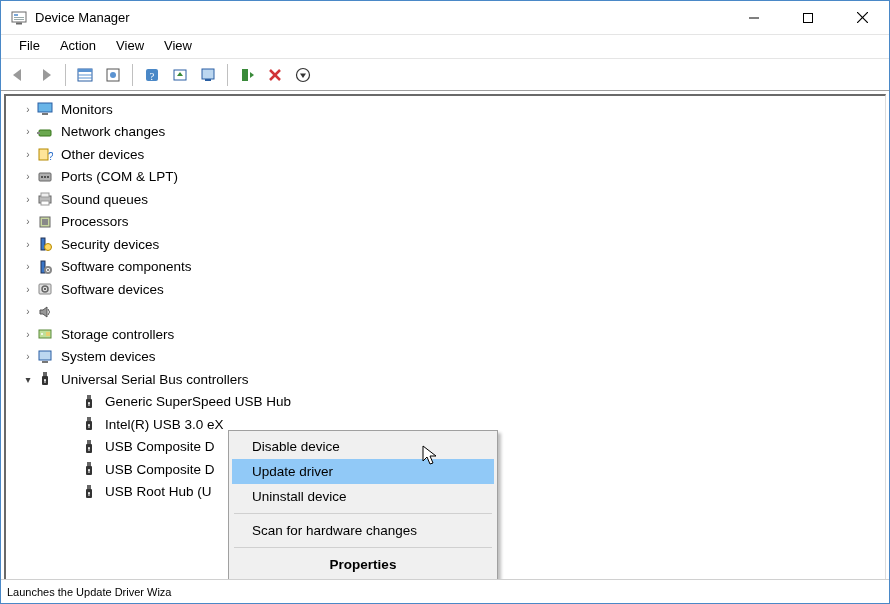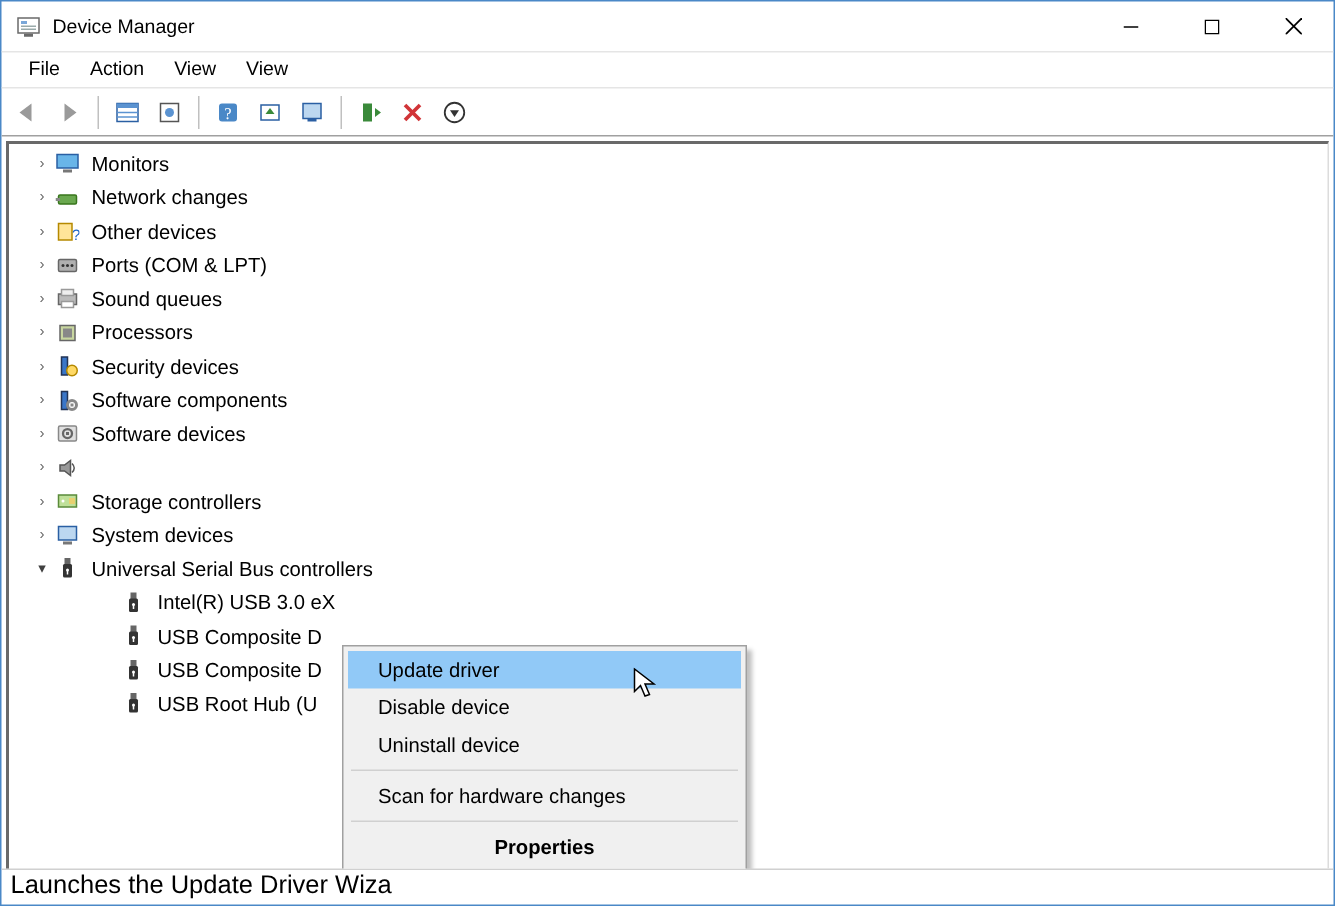--- a/index.html
+++ b/index.html
@@ -112,23 +112,23 @@
   .ctxmenu .mi {
     padding: 5px 20px;
   }
   .ctxmenu .mi.hl { background:#91c9f7; }
   .ctxmenu .sep {
     height:1px; background:#d0d0d0; margin:4px 2px;
   }
   .ctxmenu .mi.bold { font-weight:bold;text-align:center; }
   .statusbar {
     height: 24px;
-    display:flex; 
+    display:flex; align-items:center;
     padding-left: 6px;
-    font-size: 17px;
+    font-size: 11px;
     border-top: 1px solid #d0d0d0;
   }
   .cursor {
     position:absolute;
     left: 416px; top: 349px;
     z-index: 20;
     pointer-events:none;
   }
   svg { display:block; }
 </style>
@@ -407,20 +407,32 @@
       <div class="tree-row">
         <span class="indent" style="width:74px"></span>
         <span class="ticon">
           <svg width="16" height="16">
             <rect x="6" y="1" width="4" height="5" fill="#666"></rect>
             <rect x="5" y="5" width="6" height="9" rx="1" fill="#333"></rect>
             <circle cx="8" cy="9" r="1" fill="#fff"></circle>
             <line x1="8" y1="9" x2="8" y2="12" stroke="#fff"></line>
           </svg>
         </span>
+        <span class="label">Generic SuperSpeed USB Hub</span>
+      </div>
+      <div class="tree-row">
+        <span class="indent" style="width:74px"></span>
+        <span class="ticon">
+          <svg width="16" height="16">
+            <rect x="6" y="1" width="4" height="5" fill="#666"></rect>
+            <rect x="5" y="5" width="6" height="9" rx="1" fill="#333"></rect>
+            <circle cx="8" cy="9" r="1" fill="#fff"></circle>
+            <line x1="8" y1="9" x2="8" y2="12" stroke="#fff"></line>
+          </svg>
+        </span>
         <span class="label">Intel(R) USB 3.0 eX</span>
       </div>
       <div class="tree-row">
         <span class="indent" style="width:74px"></span>
         <span class="ticon">
           <svg width="16" height="16">
             <rect x="6" y="1" width="4" height="5" fill="#666"></rect>
             <rect x="5" y="5" width="6" height="9" rx="1" fill="#333"></rect>
             <circle cx="8" cy="9" r="1" fill="#fff"></circle>
             <line x1="8" y1="9" x2="8" y2="12" stroke="#fff"></line>
@@ -448,22 +460,22 @@
             <rect x="5" y="5" width="6" height="9" rx="1" fill="#333"></rect>
             <circle cx="8" cy="9" r="1" fill="#fff"></circle>
             <line x1="8" y1="9" x2="8" y2="12" stroke="#fff"></line>
           </svg>
         </span>
         <span class="label">USB Root Hub (U</span>
       </div>
     </div>
 
   <div class="ctxmenu" id="ctxmenu">
+      <div class="mi">Disable device</div>
       <div class="mi hl">Update driver</div>
-      <div class="mi">Disable device</div>
       <div class="mi">Uninstall device</div>
       <div class="sep"></div>
       <div class="mi">Scan for hardware changes</div>
       <div class="sep"></div>
       <div class="mi bold">Properties</div>
     </div>
 
   <div class="cursor">
     <svg width="18" height="22" viewBox="0 0 18 22">
       <polygon points="1,1 1,16 5,12 8,19 11,18 8,11 14,11" fill="#fff" stroke="#000" stroke-width="1"></polygon>

